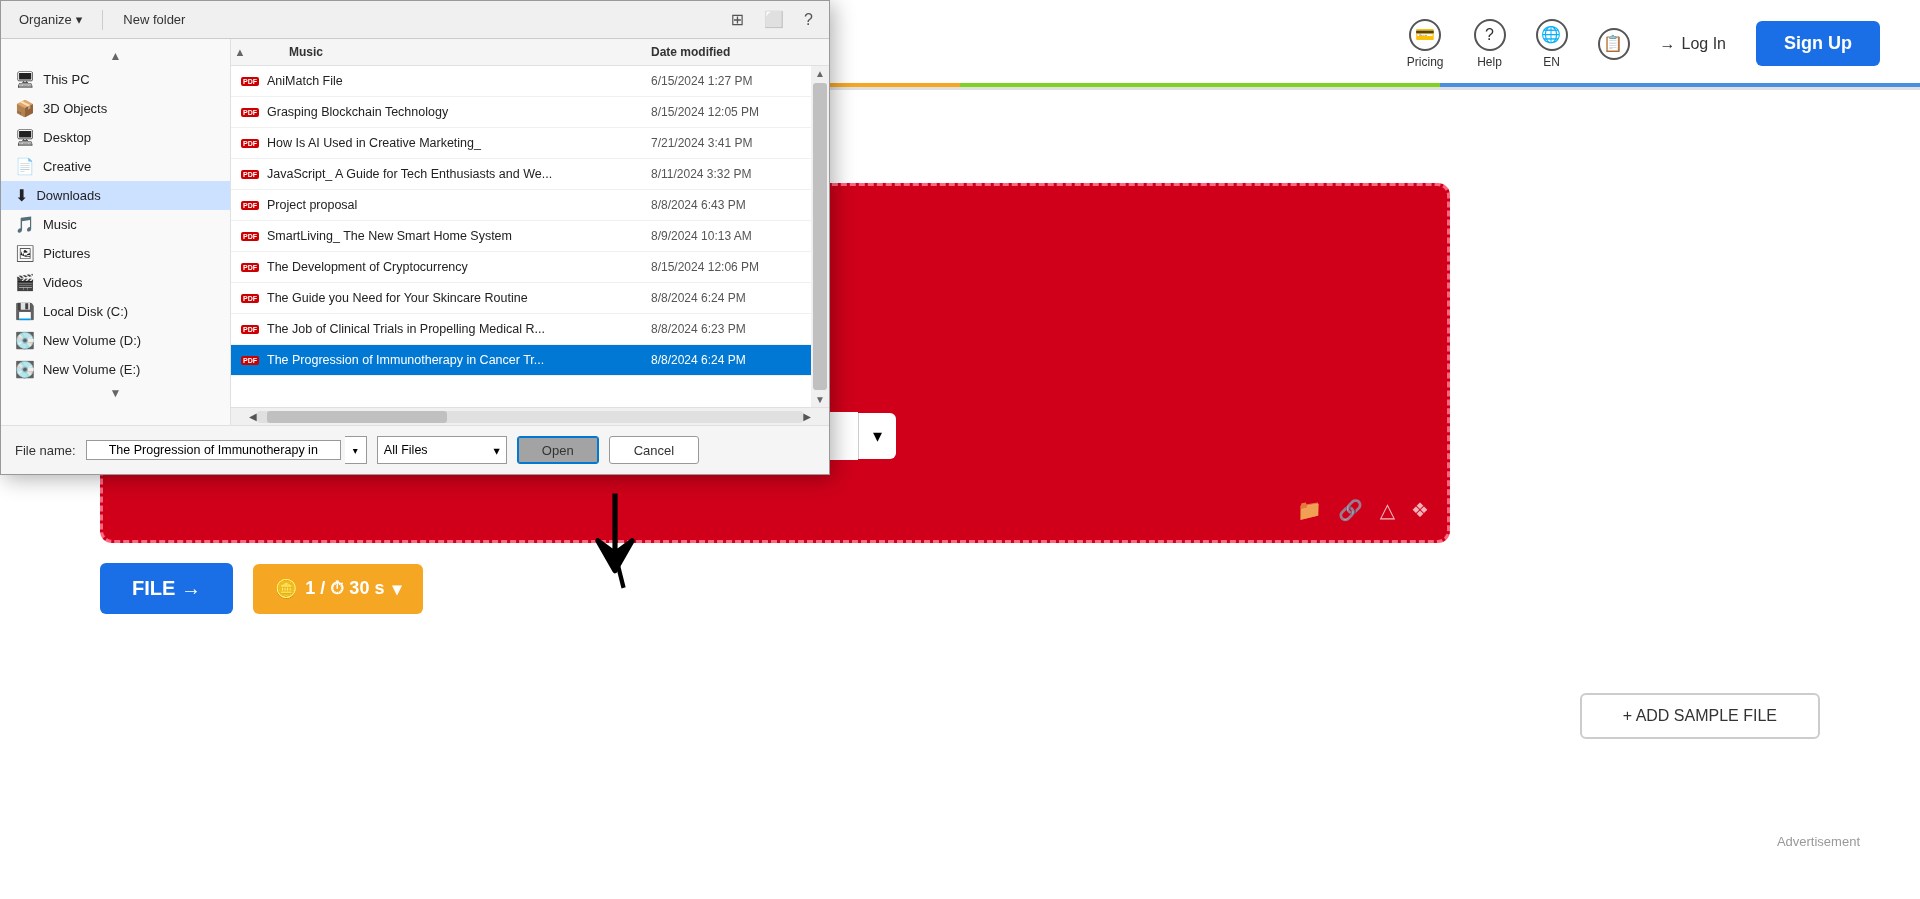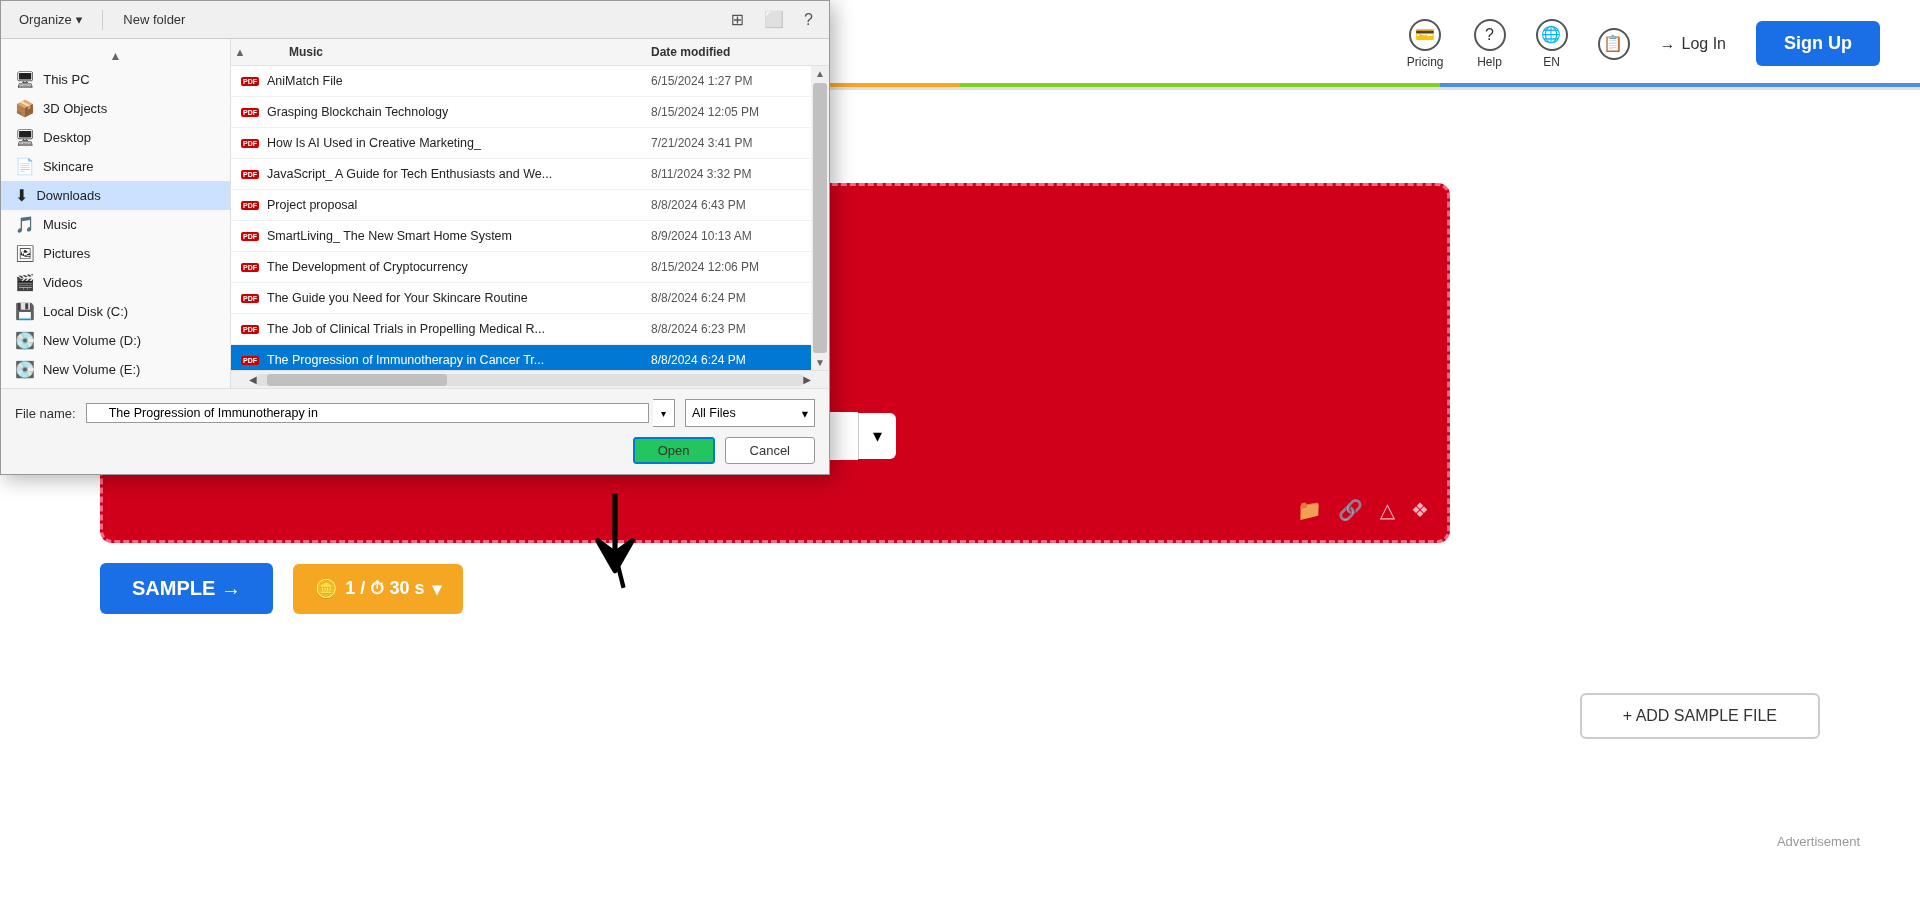--- a/index.html
+++ b/index.html
@@ -328,21 +328,20 @@
     .h-scroll-track { flex: 1; height: 12px; background: #e0e0e0; border-radius: 3px; position: relative; }
     .h-scroll-thumb { position: absolute; left: 10px; width: 180px; height: 100%; background: #c0c0c0; border-radius: 3px; }
     .h-arrow { font-size: 10px; cursor: pointer; color: #555; }
 
     
     .dialog-footer {
       border-top: 1px solid #e0e0e0;
       background: #f5f5f5;
       padding: 10px 14px;
       display: flex;
-      flex-direction: column;
       gap: 10px;
       flex-shrink: 0;
     }
     .footer-filename-row {
       display: flex;
       align-items: center;
       gap: 10px;
     }
     .footer-filename-label {
       font-size: 13px;
@@ -388,21 +387,21 @@
       justify-content: flex-end;
       gap: 10px;
     }
     .dialog-btn {
       padding: 5px 24px;
       font-size: 13px;
       border-radius: 3px;
       cursor: pointer;
     }
     .dialog-btn-open {
-      background: #22c55e;
+      background: #a3a3a3;
       border: 1px solid #0078d4;
       color: #333;
       box-shadow: inset 0 0 0 1px #0078d4;
       text-align: right;
     }
     .dialog-btn-cancel {
       background: #fff;
       border: 1px solid #999;
       color: #333;
     }
@@ -473,21 +472,21 @@
       </div>
       <div class="upload-zone-icons">
         <span>📁</span>
         <span>🔗</span>
         <span>△</span>
         <span>❖</span>
       </div>
     </div>
 
     <div style="margin-top: 20px; display:flex; align-items:center; gap:20px;">
-      <button class="start-btn">SAMPLE →</button>
+      <button class="start-btn">FILE →</button>
       <button class="credits-btn">
         <span>🪙</span>
         <span>1 / ⏱ 30 s</span>
         <span>▾</span>
       </button>
     </div>
 
     <button class="add-sample-btn" style="position:absolute; bottom:160px; right:100px;">+ ADD SAMPLE FILE</button>
     <span class="ad-label">Advertisement</span>
   </div>
@@ -522,21 +521,21 @@
           <div class="sidebar-item-row">
       <span class="sidebar-icon">📦</span>
       <span>3D Objects</span>
     </div>
           <div class="sidebar-item-row">
       <span class="sidebar-icon">🖥</span>
       <span>Desktop</span>
     </div>
           <div class="sidebar-item-row">
       <span class="sidebar-icon">📄</span>
-      <span>Skincare</span>
+      <span>Creative</span>
     </div>
           <div class="sidebar-item-row selected">
       <span class="sidebar-icon">⬇</span>
       <span>Downloads</span>
     </div>
           <div class="sidebar-item-row">
       <span class="sidebar-icon">🎵</span>
       <span>Music</span>
     </div>
           <div class="sidebar-item-row">

